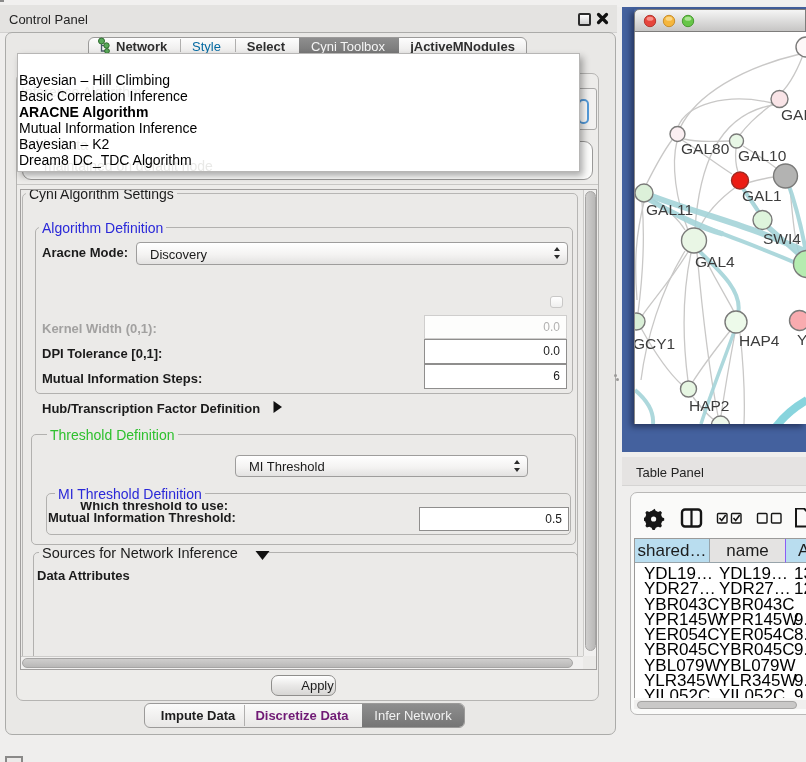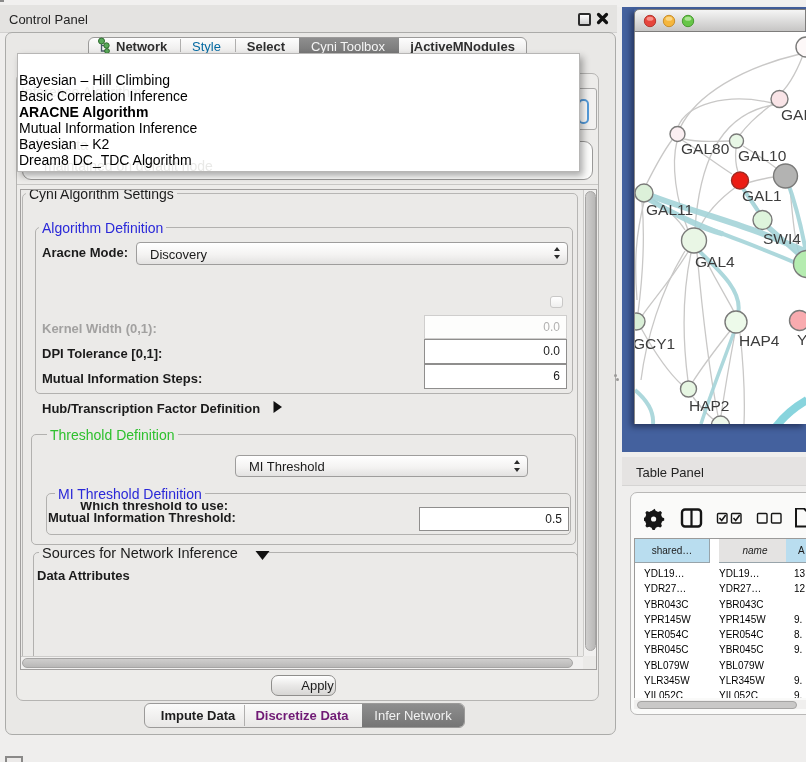--- a/index.html
+++ b/index.html
@@ -262,22 +262,22 @@
     <rect x="73.5" y="5.5" width="9.5" height="9.5" rx="1"></rect>
     <rect x="87.5" y="5.5" width="9.5" height="9.5" rx="1"></rect>
     <path d="M75.5 10 l2.2 2.5 l4 -5.5" stroke-width="1.6"></path>
     <path d="M89.5 10 l2.2 2.5 l4 -5.5" stroke-width="1.6"></path>
     <rect x="113.5" y="5.5" width="9.5" height="9.5" rx="1"></rect>
     <rect x="127.5" y="5.5" width="9.5" height="9.5" rx="1"></rect>
   </g>
   <path d="M152 0.5 h8 l4 4 v14 h-12 z" fill="none" stroke="#161616" stroke-width="2"></path>
 </svg>
 
-<div class="abs" style="left:634px;top:538px;width:172px;height:160px;border-top:1px solid #9b9a99;border-left:1px solid #9b9a99;background:#fff;box-sizing:border-box;overflow:hidden;font-size:10px;">
+<div class="abs" style="left:634px;top:538px;width:172px;height:160px;border-top:1px solid #9b9a99;border-left:1px solid #9b9a99;background:#fff;box-sizing:border-box;overflow:hidden;font-size:17px;">
   <div style="position:absolute;left:0;top:0;width:75px;height:24px;background:#b9ddef;border-right:1px solid #98a4aa;border-bottom:1px solid #98a4aa;box-sizing:border-box;text-align:center;line-height:23px;color:#1c1c1c;">shared…</div>
-  <div style="position:absolute;left:84px;top:0;width:76px;height:24px;background:#e4e3e2;border-right:4px solid #8b5cf6;border-bottom:1px solid #98a4aa;box-sizing:border-box;text-align:center;line-height:23px;color:#1c1c1c;font-style:italic;">name</div>
+  <div style="position:absolute;left:75px;top:0;width:76px;height:24px;background:#e4e3e2;border-right:1px solid #8b5cf6;border-bottom:1px solid #98a4aa;box-sizing:border-box;text-align:center;line-height:23px;color:#1c1c1c;">name</div>
   <div style="position:absolute;left:151px;top:0;width:21px;height:24px;background:#b9ddef;border-bottom:1px solid #98a4aa;box-sizing:border-box;line-height:23px;color:#1c1c1c;padding-left:12px;">A</div>
   <div style="position:absolute;left:9px;top:27px;line-height:15.3px;color:#000;">YDL19…<br>YDR27…<br>YBR043C<br>YPR145W<br>YER054C<br>YBR045C<br>YBL079W<br>YLR345W<br>YIL052C</div>
   <div style="position:absolute;left:84px;top:27px;line-height:15.3px;color:#000;">YDL19…<br>YDR27…<br>YBR043C<br>YPR145W<br>YER054C<br>YBR045C<br>YBL079W<br>YLR345W<br>YIL052C</div>
   <div style="position:absolute;left:159px;top:27px;line-height:15.3px;color:#000;">13<br>12<br>&nbsp;<br>9.<br>8.<br>9.<br>&nbsp;<br>9.<br>9.</div>
 </div>
 <div class="abs" style="left:634px;top:700px;width:172px;height:9px;background:#f0efee;"></div>
 <div class="abs" style="left:637px;top:701px;width:160px;height:7.5px;background:#c9c8c7;border:1px solid #a5a4a3;border-radius:4px;box-sizing:border-box;"></div>
 
 </body></html>

